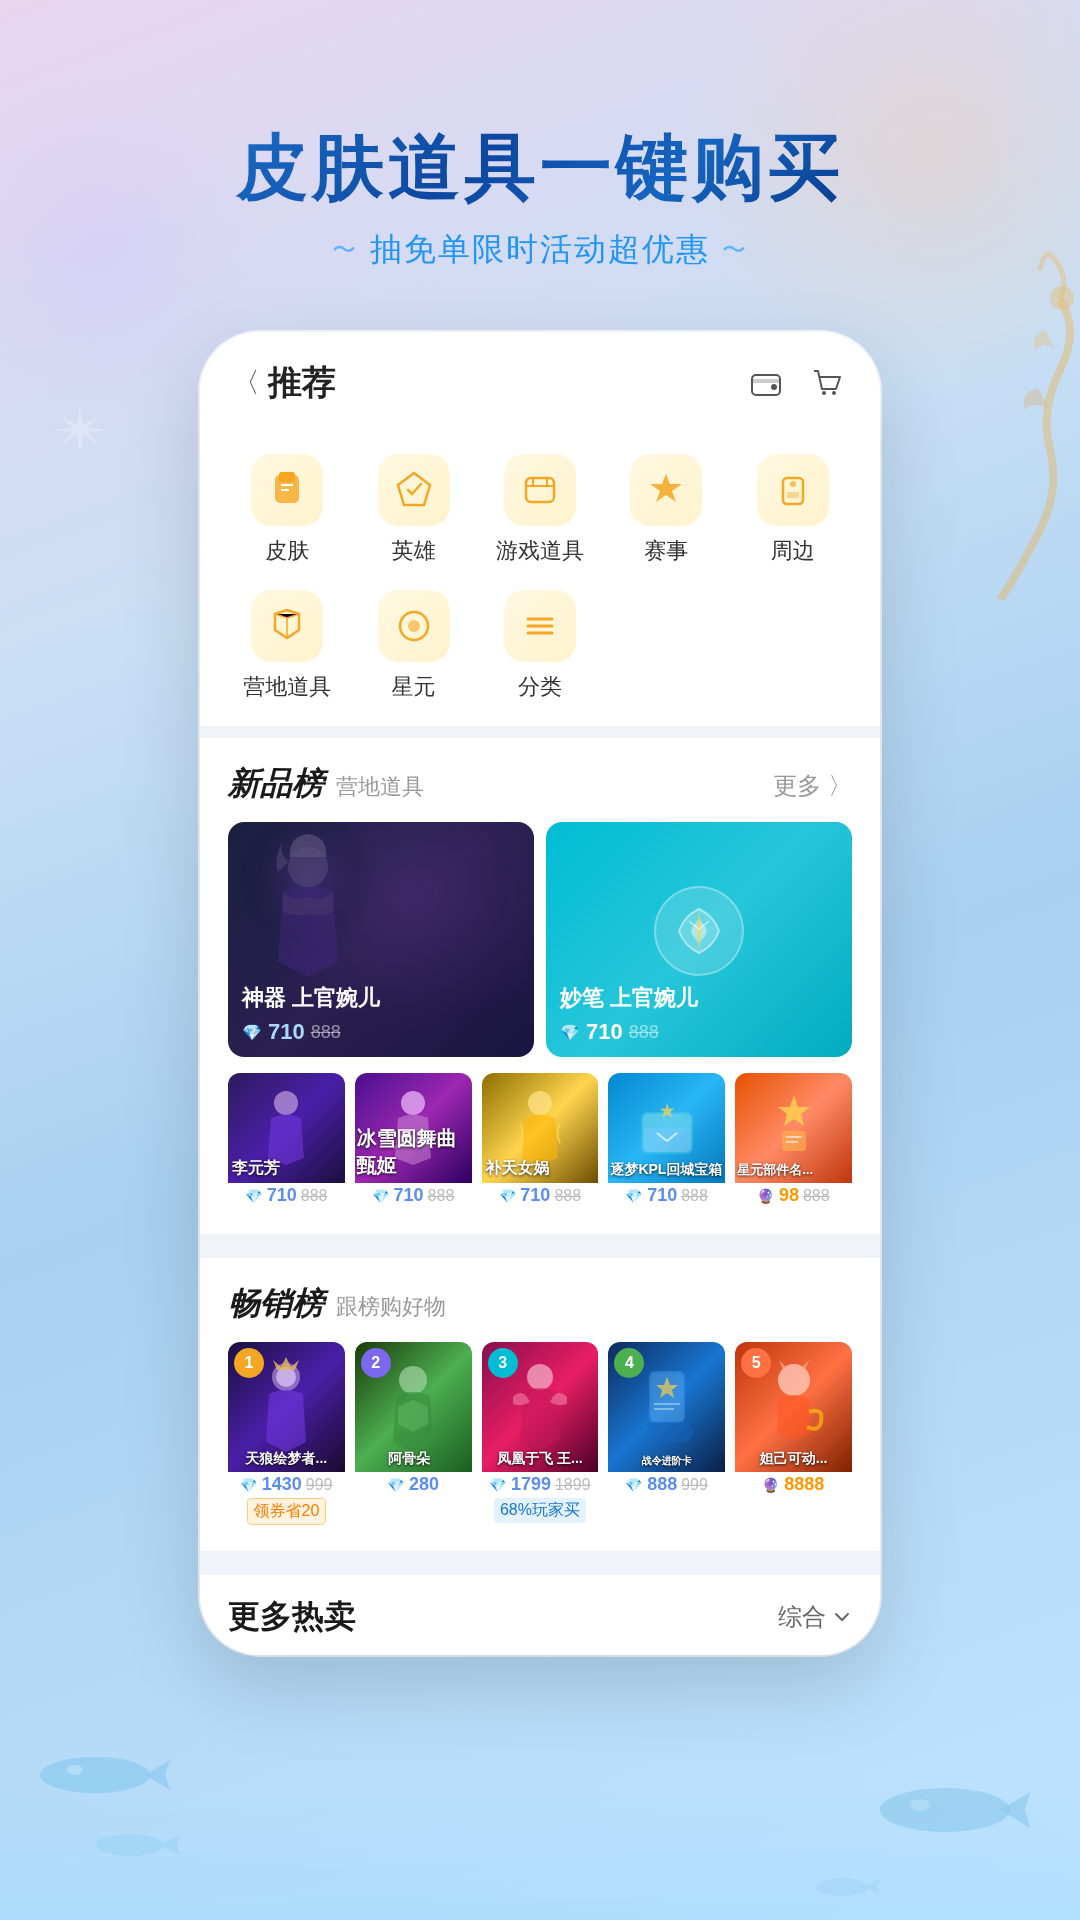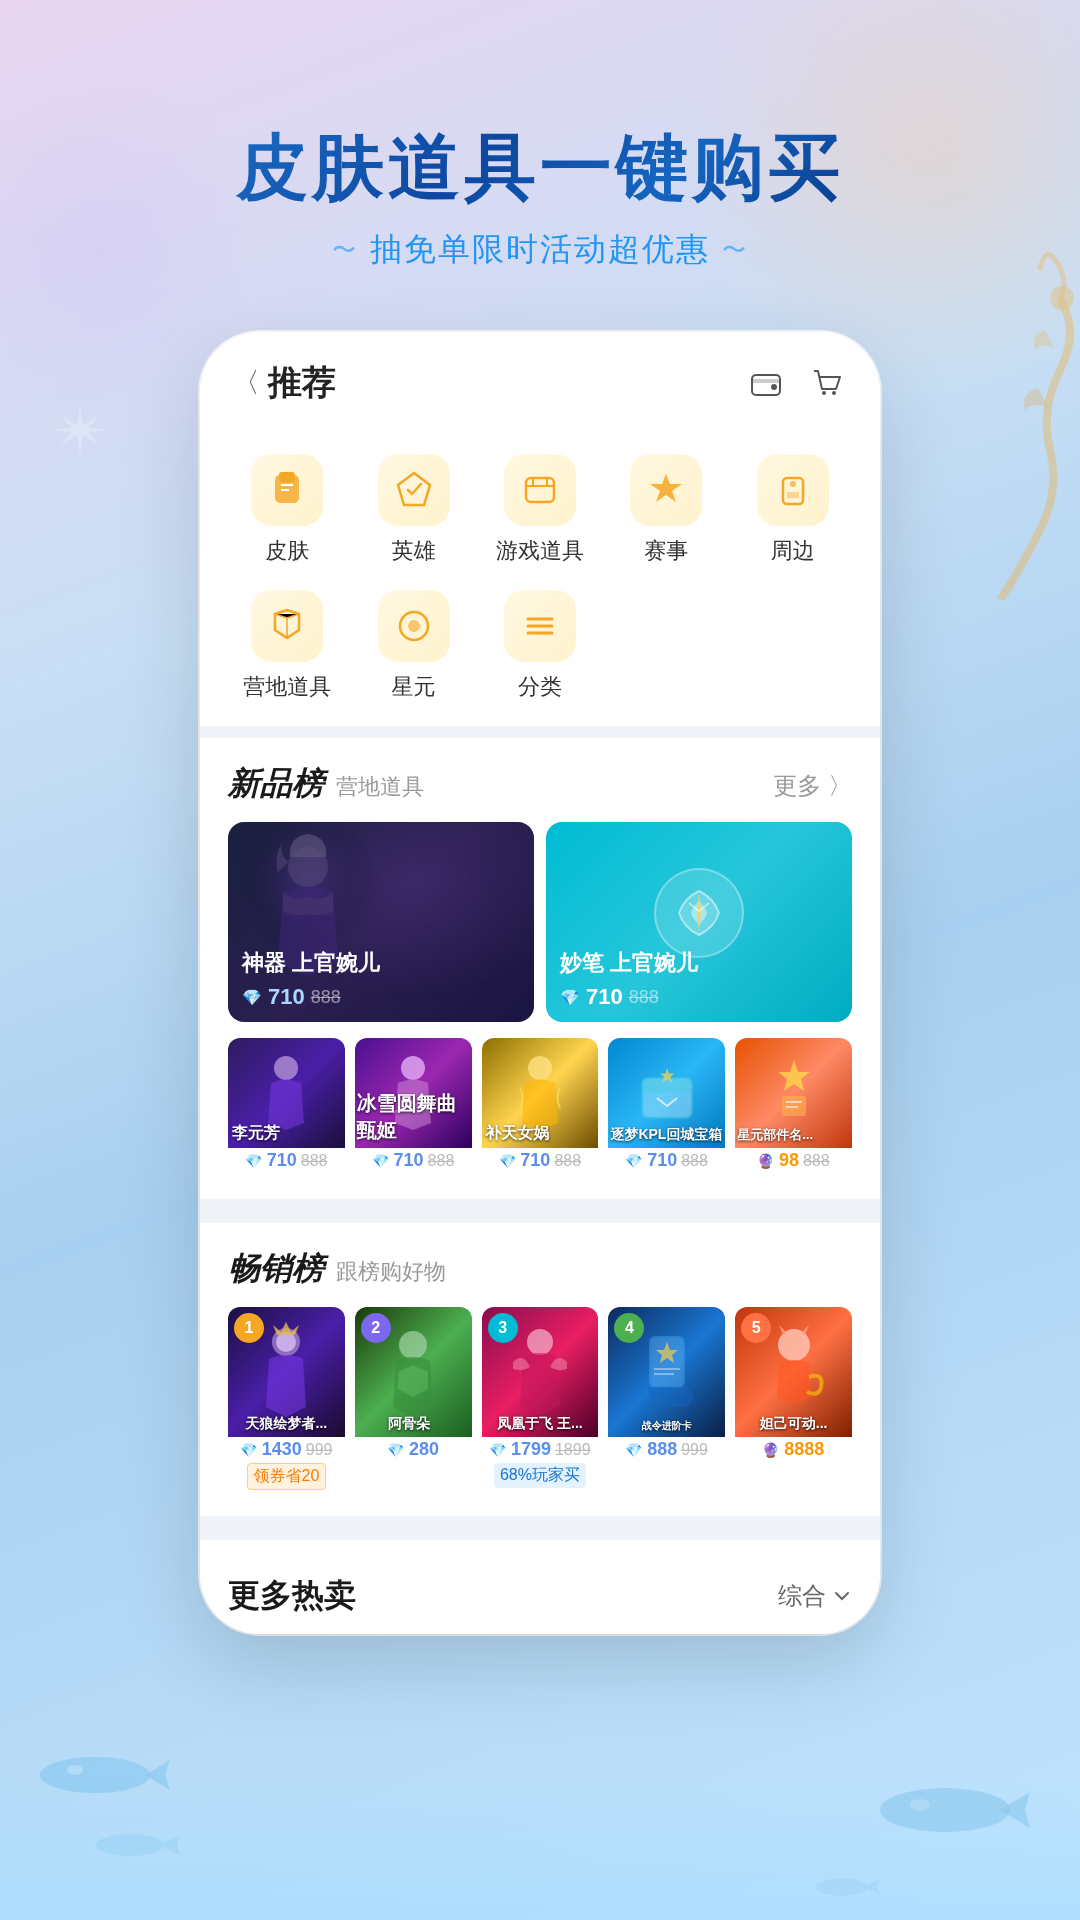--- a/index.html
+++ b/index.html
@@ -208,21 +208,21 @@
       display: flex;
       gap: 12px;
       padding: 0 28px 16px;
       background: white;
     }
     .featured-card {
       flex: 1;
       border-radius: 16px;
       overflow: hidden;
       position: relative;
-      height: 200px;
+      height: 235px;
     }
     .featured-card-dark {
       background: linear-gradient(135deg, #1a2040 0%, #2a1f50 50%, #1a1540 100%);
     }
     .featured-card-teal {
       background: linear-gradient(135deg, #00bcd4 0%, #26c6da 50%, #00acc1 100%);
     }
     .featured-card-content {
       position: absolute;
       bottom: 0;
@@ -417,21 +417,21 @@
 
     
     .more-hot-section {
       background: white;
       margin-top: 12px;
     }
     .more-hot-header {
       display: flex;
       align-items: center;
       justify-content: space-between;
-      padding: 34px 28px 16px;
+      padding: 20px 28px 16px;
     }
     .more-hot-title {
       font-size: 32px;
       font-weight: 800;
       color: #1a1a1a;
     }
     .sort-dropdown {
       display: flex;
       align-items: center;
       gap: 6px;

